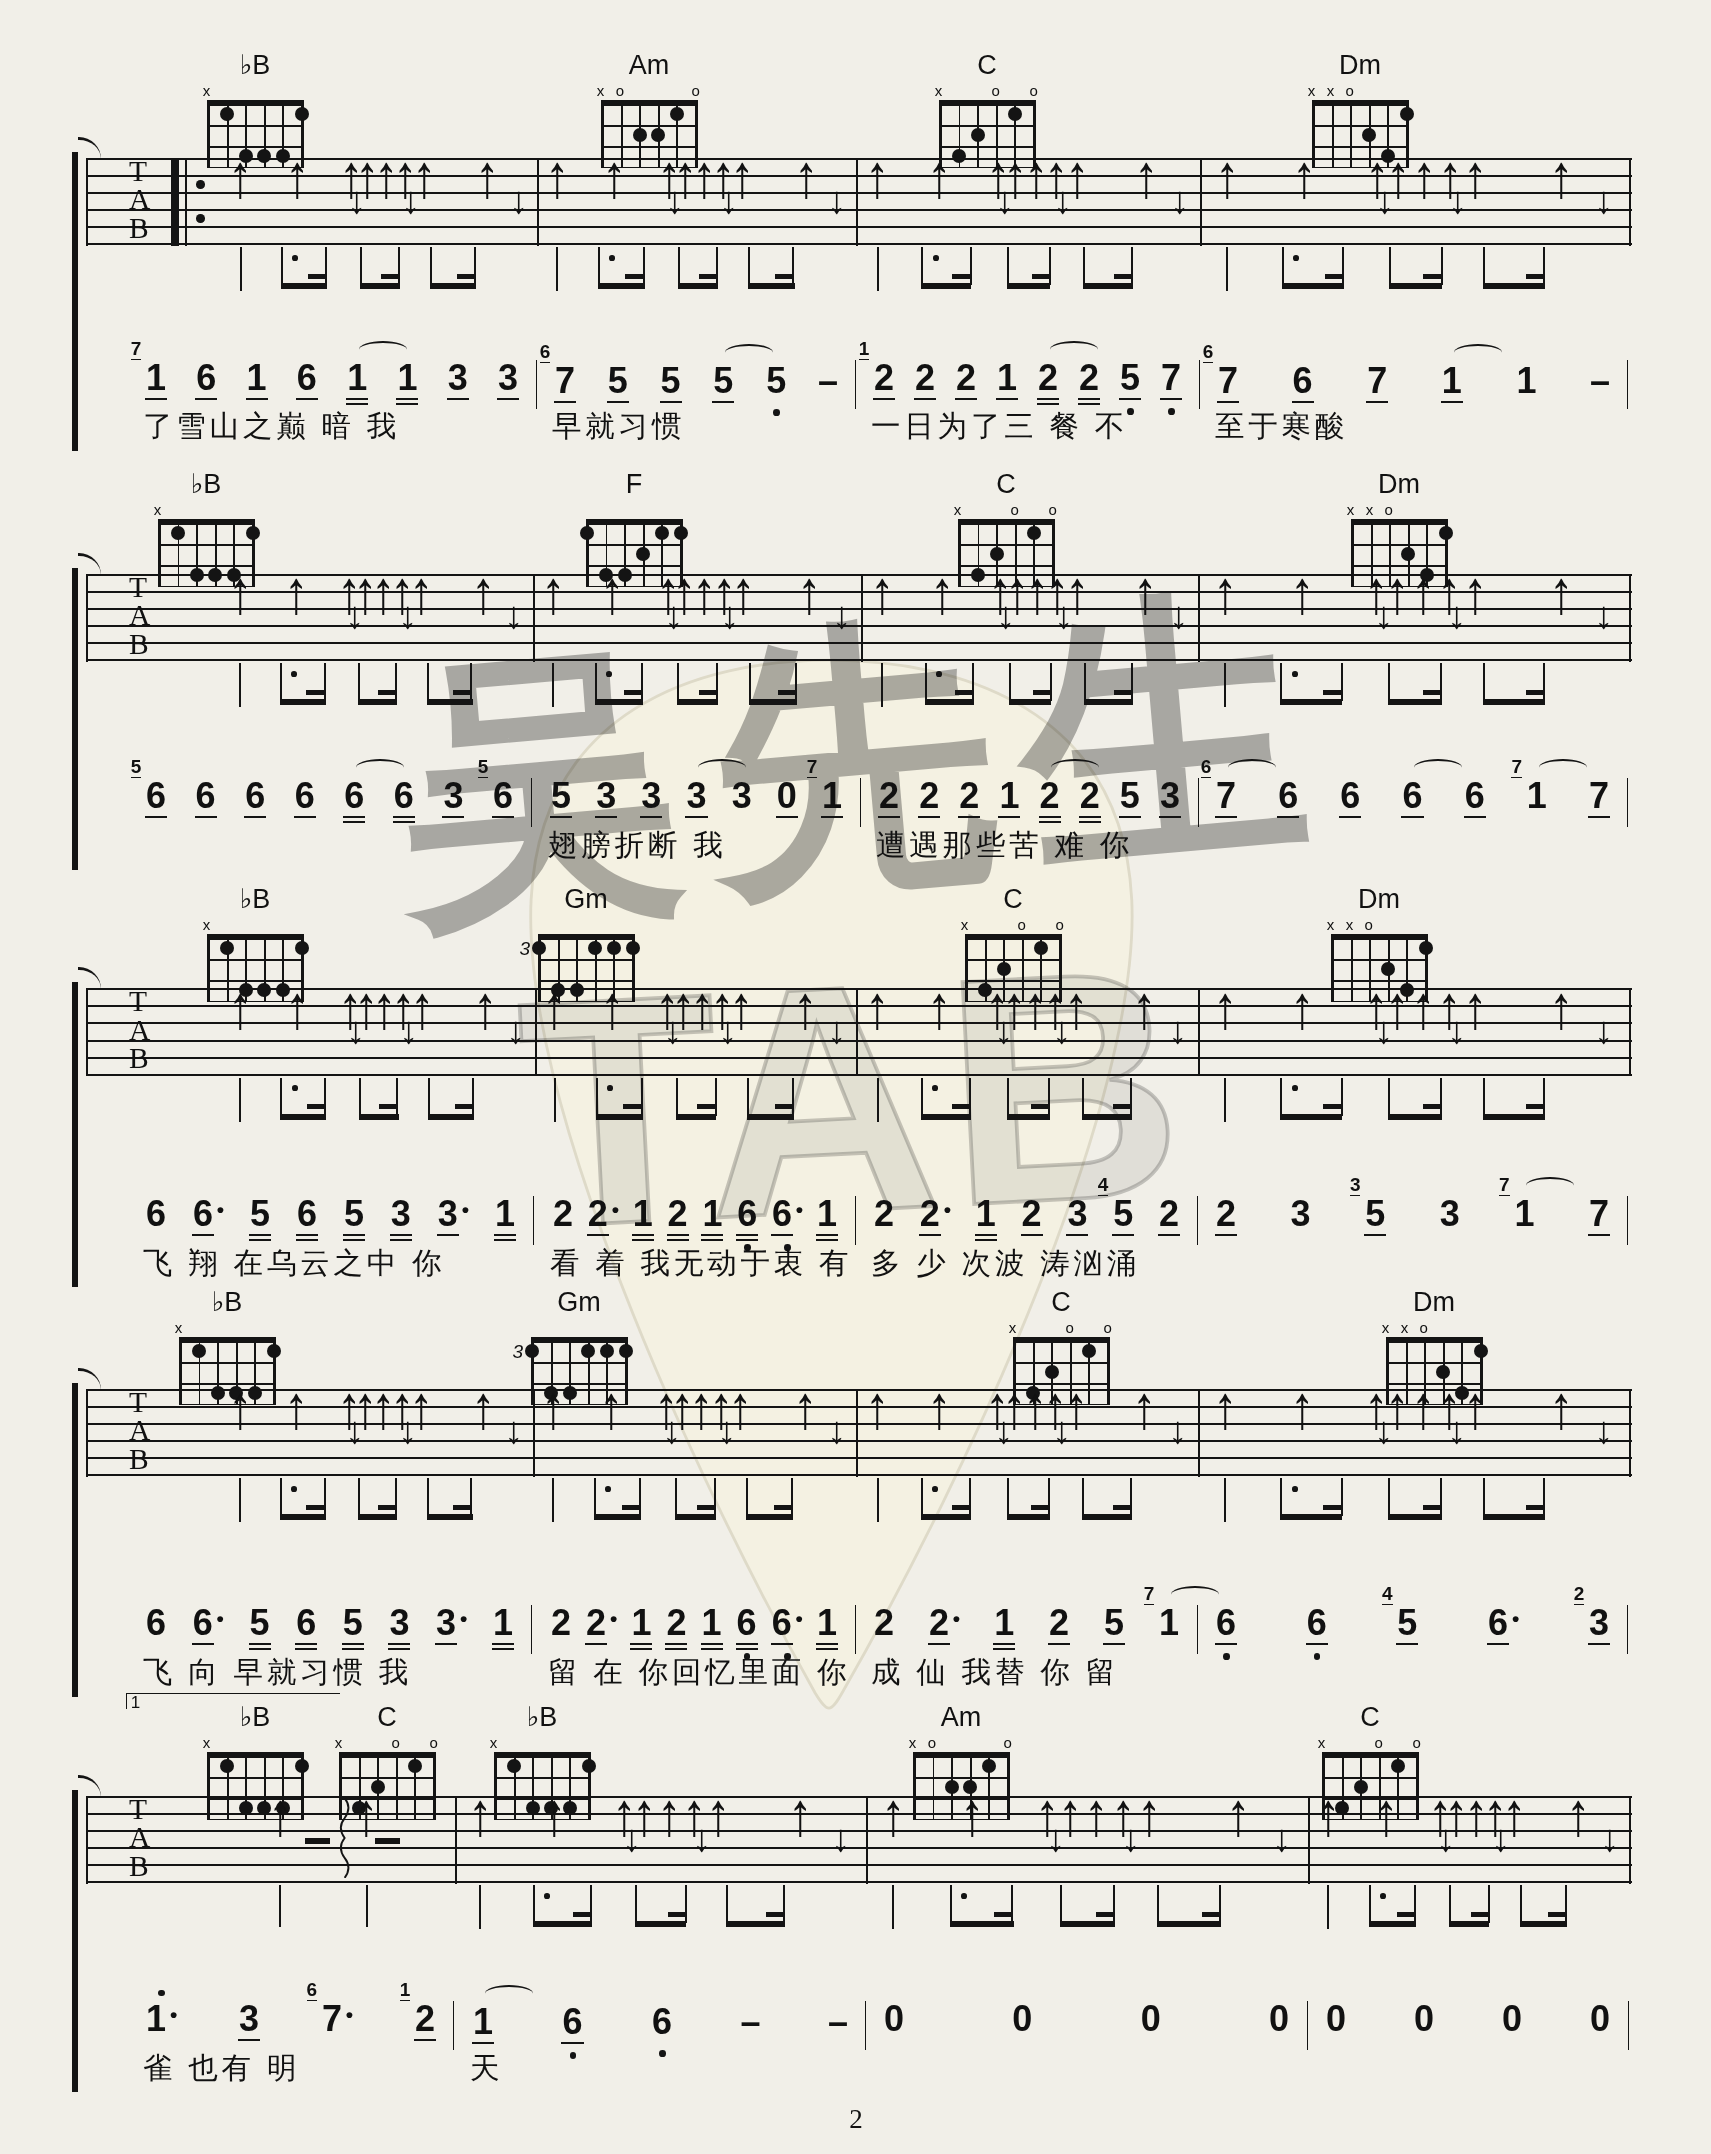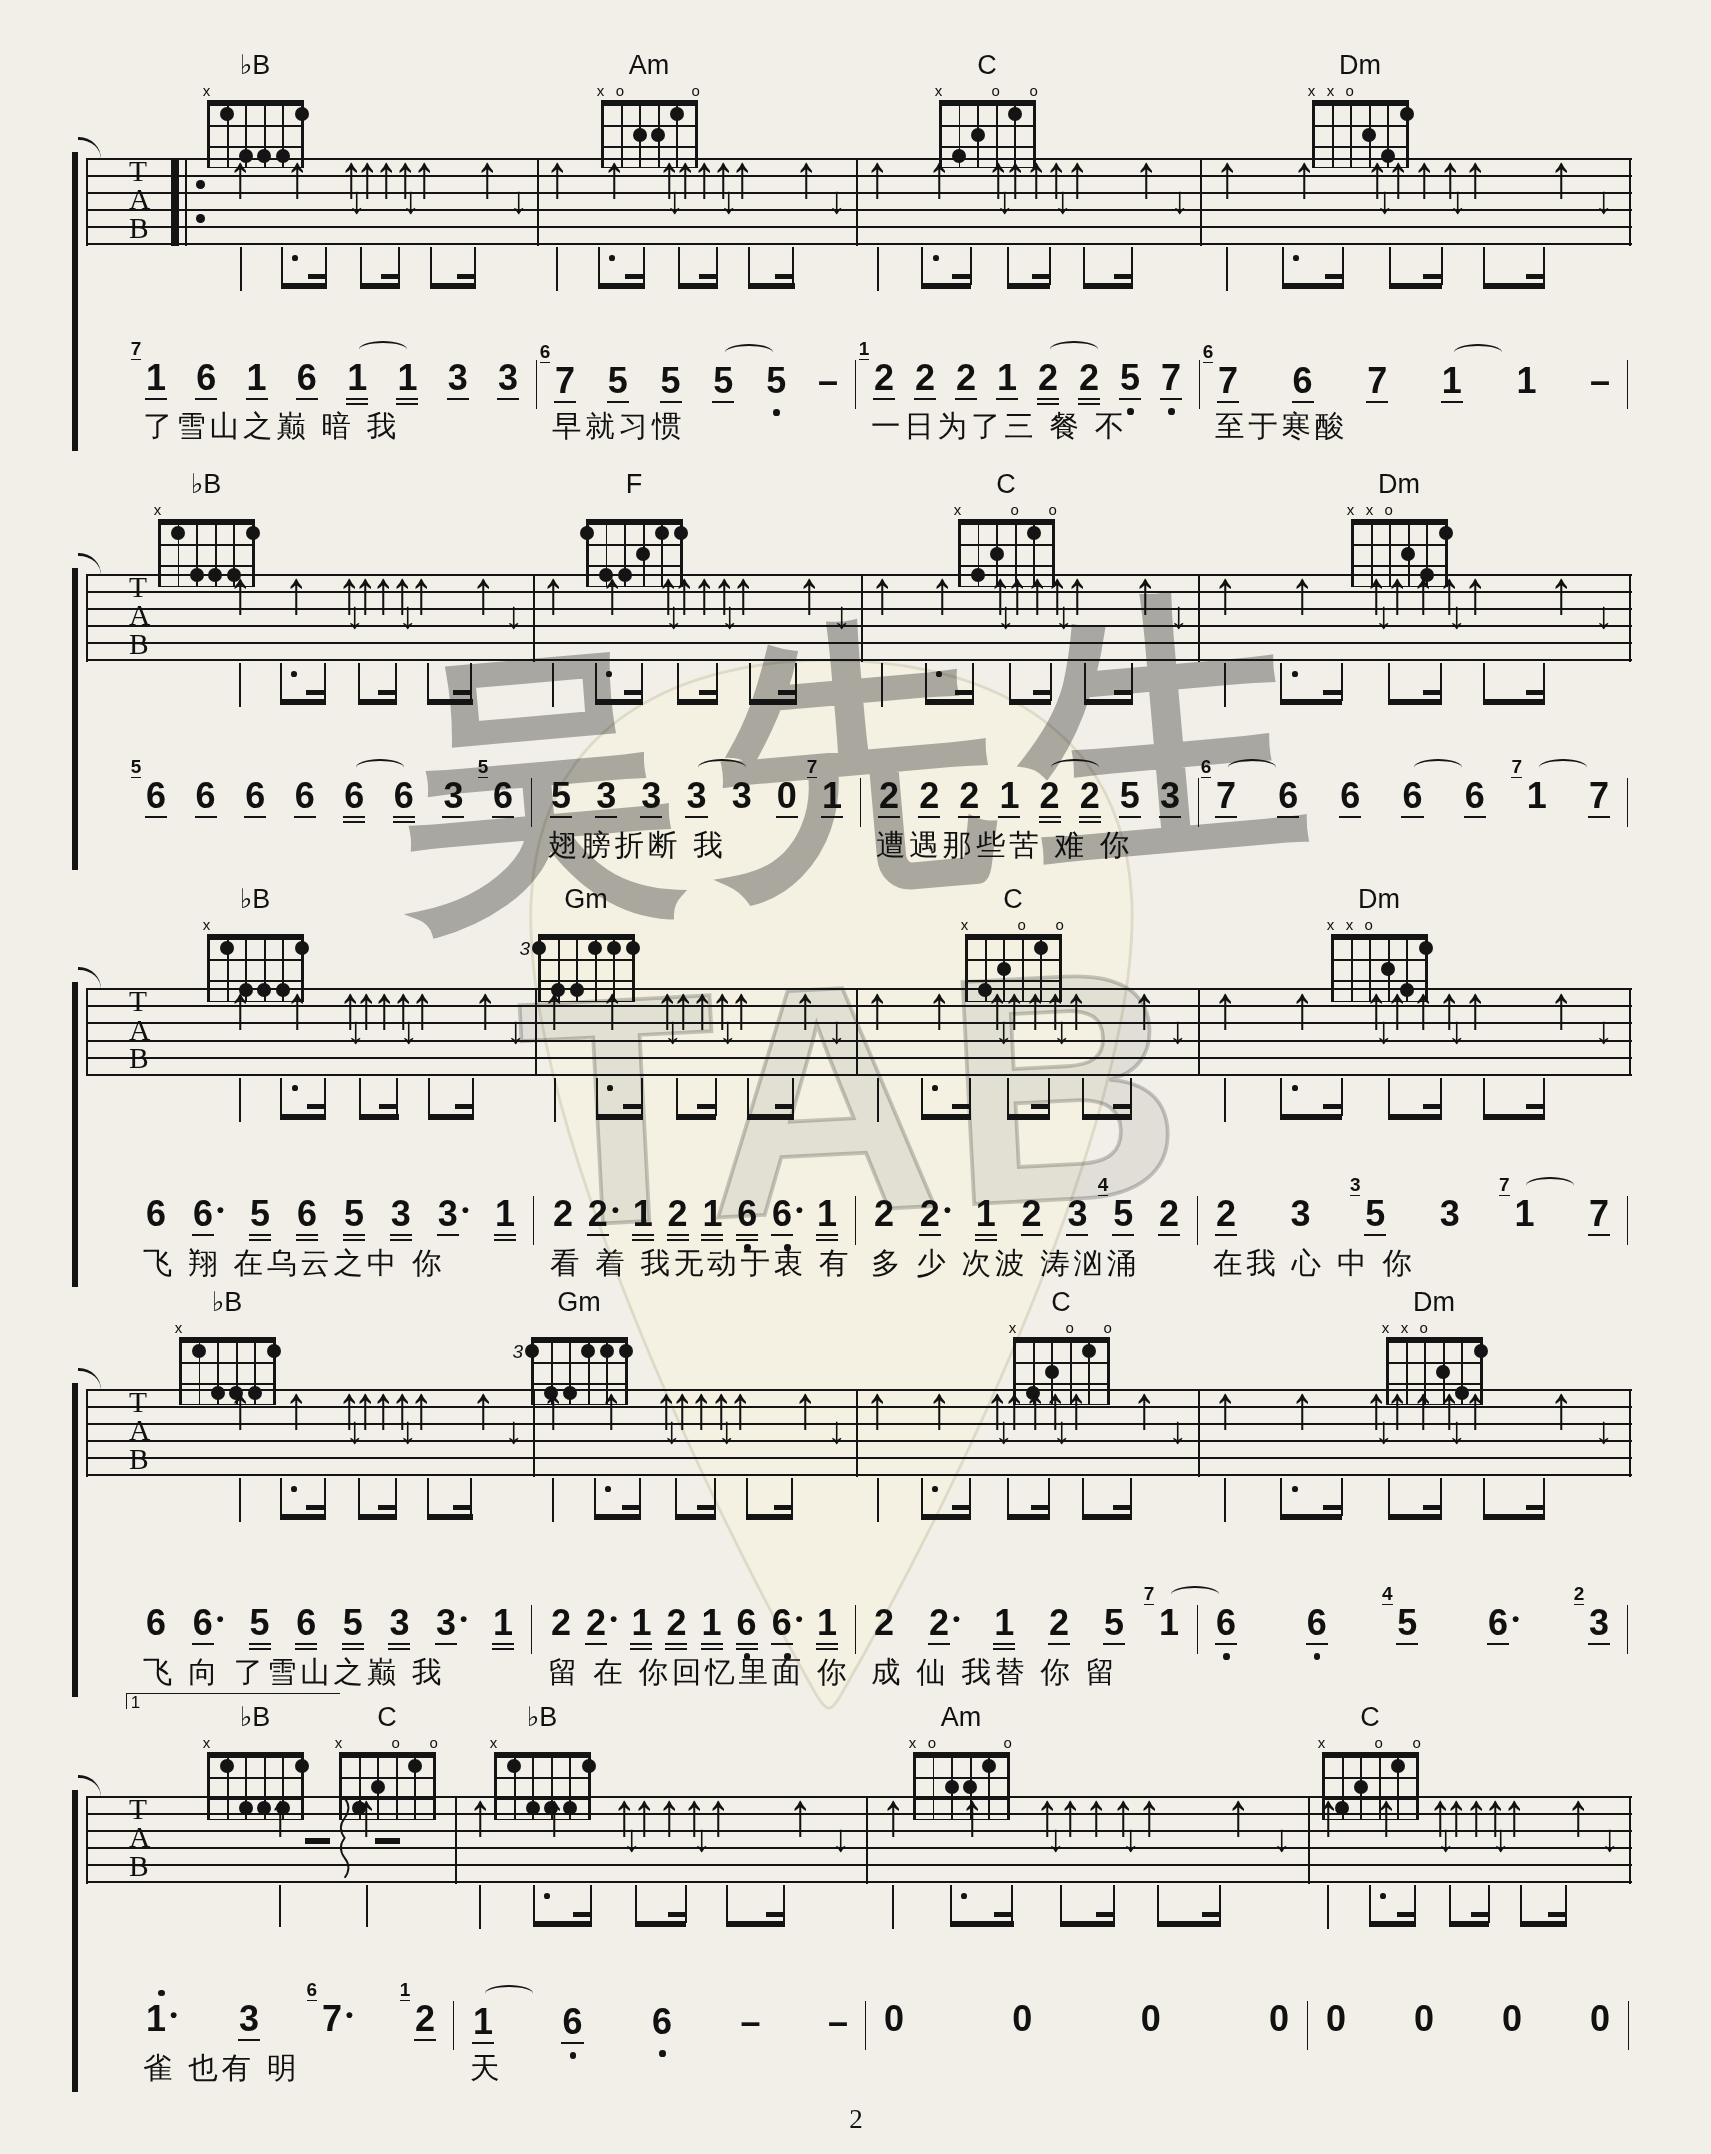--- a/index.html
+++ b/index.html
@@ -698,21 +698,20 @@
       </div>
       <div class="ly" style="left: 856px; top: 1244px; width: 342px; height: 38px;">多 少 次波 涛汹涌</div>
       <div class="meas" style="left: 1198px; top: 1196px; width: 430px; height: 49px;">
         <div class="tk u1"><div class="num">2</div></div>
         <div class="tk"><div class="num">3</div></div>
         <div class="tk u1"><div class="gr">3</div><div class="num">5</div></div>
         <div class="tk"><div class="num">3</div></div>
         <div class="tk"><div class="gr">7</div><div class="num">1</div><div class="tie"></div></div>
         <div class="tk u1"><div class="num">7</div></div>
       </div>
-      <div class="ly" style="left: 1198px; top: 1244px; width: 430px; height: 38px;">在我 心 中  你</div>
       <div class="bracket" style="left: 72px; top: 1383px; width: 5.7px; height: 314px;"></div>
       <div class="curl" style="left: 78px; top: 1368px;"></div>
       <div class="hline" style="left: 86px; top: 1389px; width: 1546px; height: 1.9px;"></div>
       <div class="hline" style="left: 86px; top: 1406px; width: 1546px; height: 1.9px;"></div>
       <div class="hline" style="left: 86px; top: 1423px; width: 1546px; height: 1.9px;"></div>
       <div class="hline" style="left: 86px; top: 1440px; width: 1546px; height: 1.9px;"></div>
       <div class="hline" style="left: 86px; top: 1457px; width: 1546px; height: 1.9px;"></div>
       <div class="hline" style="left: 86px; top: 1474px; width: 1546px; height: 1.9px;"></div>
       <div class="vline" style="left: 86px; top: 1389px; width: 1.9px; height: 88px;"></div>
       <div class="vline" style="left: 533px; top: 1389px; width: 1.9px; height: 88px;"></div>
@@ -877,21 +876,21 @@
       <div class="meas" style="left: 128px; top: 1605px; width: 404px; height: 49px;">
         <div class="tk"><div class="num">6</div></div>
         <div class="tk u1"><div class="num">6</div><span class="dt">•</span></div>
         <div class="tk u2"><div class="num">5</div></div>
         <div class="tk u2"><div class="num">6</div></div>
         <div class="tk u2"><div class="num">5</div></div>
         <div class="tk u2"><div class="num">3</div></div>
         <div class="tk u1"><div class="num">3</div><span class="dt">•</span></div>
         <div class="tk u2"><div class="num">1</div></div>
       </div>
-      <div class="ly" style="left: 128px; top: 1653px; width: 404px; height: 38px;">飞 向 了雪山之巅 我</div>
+      <div class="ly" style="left: 128px; top: 1653px; width: 404px; height: 38px;">飞 向 早就习惯 我</div>
       <div class="meas" style="left: 533px; top: 1605px; width: 323px; height: 49px;">
         <div class="tk"><div class="num">2</div></div>
         <div class="tk u1"><div class="num">2</div><span class="dt">•</span></div>
         <div class="tk u2"><div class="num">1</div></div>
         <div class="tk u2"><div class="num">2</div></div>
         <div class="tk u2"><div class="num">1</div></div>
         <div class="tk u2"><div class="num">6</div><div class="odl"></div></div>
         <div class="tk u1"><div class="num">6</div><span class="dt">•</span><div class="odl"></div></div>
         <div class="tk u2"><div class="num">1</div></div>
       </div>

